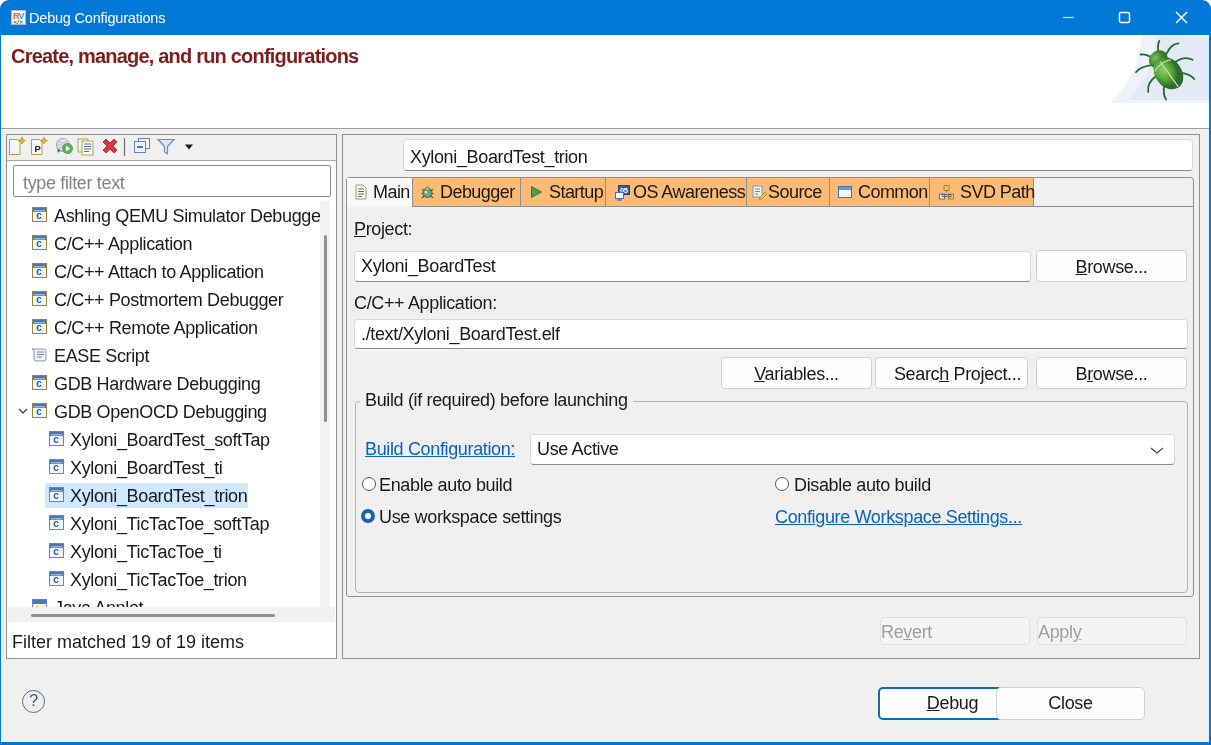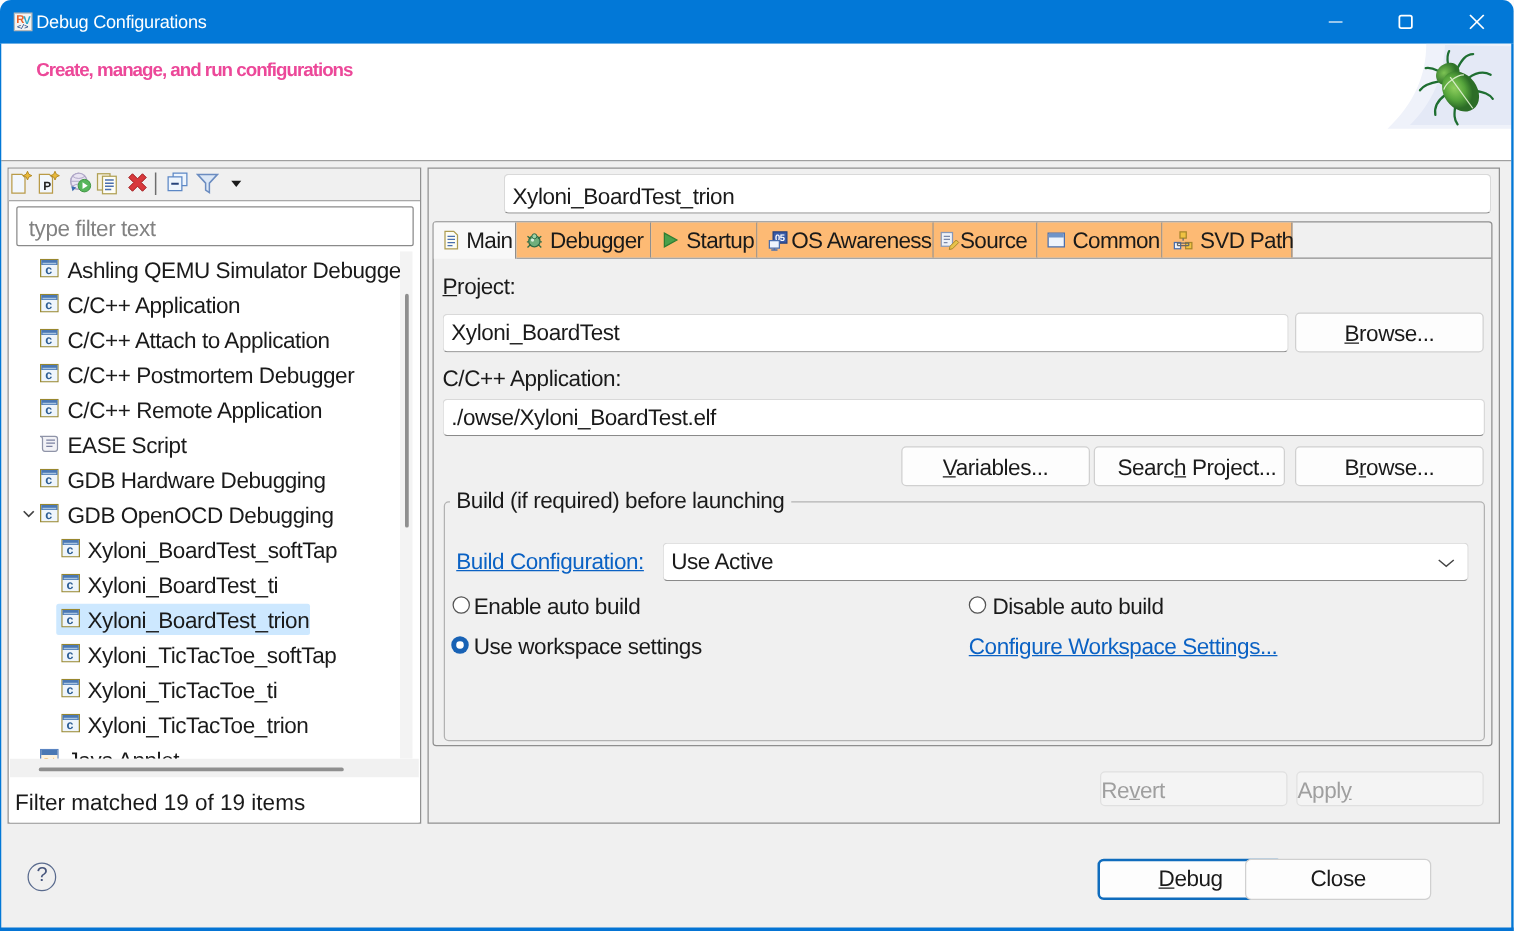--- a/index.html
+++ b/index.html
@@ -4,21 +4,21 @@
 <style>
   html,body{margin:0;padding:0;}
   body{width:1211px;height:745px;background:#fdfdfd;overflow:hidden;
        font-family:"Liberation Sans", sans-serif;font-size:18px;letter-spacing:-0.35px;line-height:21px;color:#1a1a1a;}
   .abs{position:absolute;}
   #win{position:absolute;left:0;top:0;width:1211px;height:745px;
        border-radius:9px 9px 0 0;overflow:hidden;background:#f0f0f0;}
   #titlebar{position:absolute;left:0;top:0;width:1211px;height:35px;background:#0278d7;}
   #title-text{position:absolute;left:29px;top:8px;color:#fff;font-size:14.5px;letter-spacing:-0.2px;line-height:20px;}
   #banner{position:absolute;left:1px;top:35px;width:1208px;height:93px;background:#ffffff;border-bottom:1px solid #9f9f9f;}
-  #banner-title{position:absolute;left:28px;top:11px;font-weight:bold;font-size:15px;letter-spacing:-0.8px;color:#ec4899;}
+  #banner-title{position:absolute;left:10px;top:11px;font-weight:bold;font-size:20px;letter-spacing:-0.8px;color:#7f1d1d;}
   
   #bl{position:absolute;left:0;top:35px;width:1px;height:710px;background:#0278d7;}
   #br{position:absolute;left:1209px;top:35px;width:2px;height:710px;background:#0278d7;}
   #bb{position:absolute;left:0;top:742px;width:1211px;height:3px;background:#0474d4;}
   
   #lpanel,#rpanel,#tabfolder,#filterbox,#namefield,.tab,.fld,.btn,.btn-dis,#groupbox{box-sizing:border-box;}
   #lpanel{position:absolute;left:6px;top:134px;width:331px;height:525px;border:1px solid #909090;background:#fff;}
   #ltoolbar{position:absolute;left:0;top:0;width:329px;height:25px;background:#f0f0f0;border-bottom:1px solid #a8a8a8;}
   #filterbox{position:absolute;left:6px;top:30px;width:318px;height:32px;background:#fff;border:1px solid #8a8a8a;border-radius:2px;}
   #filterbox span{position:absolute;left:9px;top:7px;color:#828282;}
@@ -389,21 +389,21 @@
         <span class="tlbl" style="left:30px">SVD Path</span>
       </div>
       <div id="content">
         <span class="abs" style="left:7px;top:41px;"><u>P</u>roject:</span>
         <div class="fld" style="left:7px;top:73px;width:677px;height:31px;">
             <span>Xyloni_BoardTest</span>
           </div>
         <div class="btn" style="left:689px;top:72px;width:151px;height:32px;"><span><u>B</u>rowse...</span></div>
         <span class="abs" style="left:7px;top:115px;">C/C++ Application:</span>
         <div class="fld" style="left:7px;top:141px;width:834px;height:30px;">
-            <span>./owse/Xyloni_BoardTest.elf</span>
+            <span>./text/Xyloni_BoardTest.elf</span>
           </div>
         <div class="btn" style="left:374px;top:179px;width:151px;height:32px;"><span><u>V</u>ariables...</span></div>
         <div class="btn" style="left:528px;top:179px;width:153px;height:32px;padding-left:12px;"><span>Searc<u>h</u> Project...</span></div>
         <div class="btn" style="left:689px;top:179px;width:151px;height:32px;"><span>B<u>r</u>owse...</span></div>
         <div id="groupbox">
           <span id="grouplbl">Build (if required) before launching</span>
           <span class="lnk abs" style="left:9px;top:37px;">Build Configuration:</span>
           <div class="fld" style="left:174px;top:32px;width:645px;height:31px;">
               <span>Use Active</span>
             <svg width="14" height="10" style="position:absolute;right:10px;top:11px">

